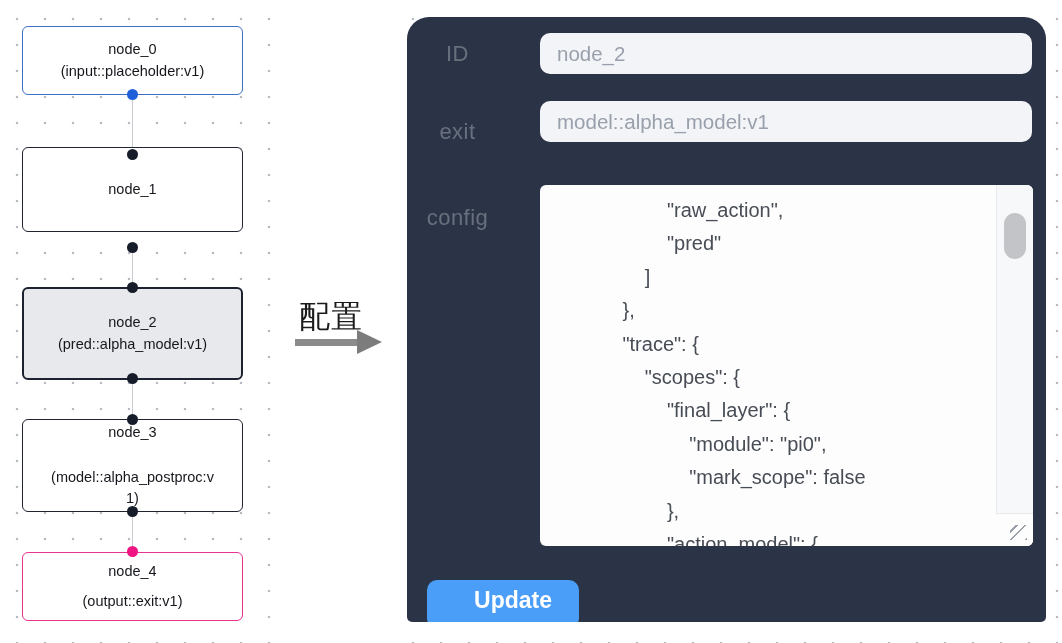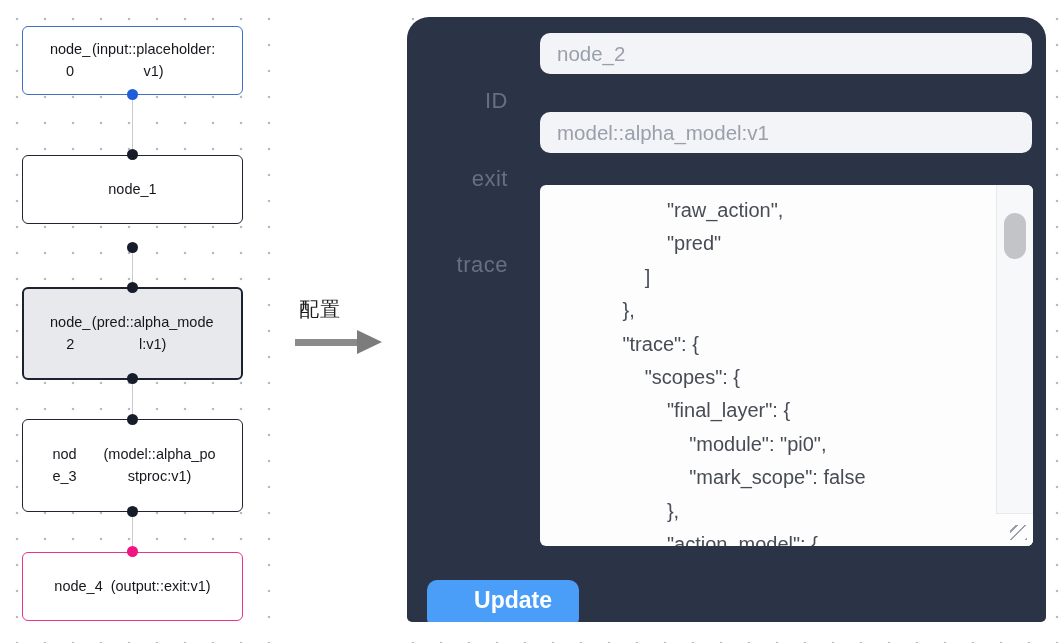--- a/index.html
+++ b/index.html
@@ -15,29 +15,29 @@
     background-size: 28px 26px;
     background-position: 3px 6px;
   }
   #canvas-left { left: 0; width: 282px; }
   #canvas-right { left: 396px; width: 666px; }
 
   
   .node {
     position: absolute; left: 22px; width: 221px;
     background: #ffffff; border-radius: 6px;
-    display: flex; justify-content: center; align-items: center;
+    display: flex; flex-direction: column; justify-content: center; align-items: center;
     text-align: center; padding: 8px 26px;
     font-size: 14.5px; line-height: 1.45; color: #16171d;
     overflow-wrap: anywhere; z-index: 3;
   }
   .node-title { font-size: 14.5px; }
   .node-sub { font-size: 14.5px; }
   #node-0 { top: 26px;  height: 69px; border: 1.6px solid #3f6ec5; }
-  #node-1 { top: 155px; height: 69px; border: 1.6px solid #20242f; gap: 24px; }
+  #node-1 { top: 147px; height: 85px; border: 1.6px solid #20242f; gap: 24px; }
   #node-2 { top: 287px; height: 93px; border: 2px solid #1d2230; background: #e8e9ec; }
   #node-3 { top: 419px; height: 93px; border: 1.6px solid #20242f; gap: 23px; }
   #node-4 { top: 552px; height: 69px; border: 1.6px solid #e8338f; gap: 8px; }
 
   .edge {
     position: absolute; left: 131.5px; width: 1.6px;
     background: #c9cbd1; z-index: 2;
   }
   #edge-0 { top: 94px;  height: 62px; }
   #edge-1 { top: 247px; height: 41px; }
@@ -53,55 +53,55 @@
   #handle-n1-src { top: 242px; }
   #handle-n2-tgt { top: 282px; }
   #handle-n2-src { top: 373px; }
   #handle-n3-tgt { top: 414px; }
   #handle-n3-src { top: 506px; }
   #handle-n4-tgt { top: 546px; background: #f01583; }
 
   
   #annotation-label {
     position: absolute; left: 299px; top: 296px;
-    font-size: 20px; font-weight: 500; color: #1b1b1b; letter-spacing: 1px;
+    font-size: 31px; font-weight: 500; color: #1b1b1b; letter-spacing: 1px;
     z-index: 5;
   }
   #annotation-arrow-shaft {
     position: absolute; left: 295px; top: 339px; width: 64px; height: 7px;
     background: #8b8b8b; z-index: 5;
   }
   #annotation-arrow-head {
     position: absolute; left: 357px; top: 330px; width: 0; height: 0;
     border-top: 12.5px solid transparent; border-bottom: 12.5px solid transparent;
     border-left: 25px solid #7c7c7c; z-index: 5;
   }
 
   
   #config-panel {
     position: absolute; left: 407px; top: 17px; width: 639px; height: 605px;
     background: #2b3447; border-radius: 22px 22px 5px 5px;
     overflow: hidden; z-index: 6;
   }
   .field-label {
-    position: absolute; left: 0; width: 101px; text-align: right;
-    font-size: 22px; color: #68707e; letter-spacing: 0.5px; margin-top: 47px;
+    position: absolute; left: 0; width: 101px; text-align: center;
+    font-size: 22px; color: #68707e; letter-spacing: 0.5px;
   }
   #label-id    { top: 24px; }
   #label-type  { top: 102px; }
   #label-config{ top: 188px; }
   .panel-input {
     position: absolute; left: 133px; width: 492px; height: 41px;
     border: none; outline: none; border-radius: 10px;
     background: #f2f4f8; color: #99a0ab;
     font-size: 20.5px; padding: 0 17px;
     font-family: "Liberation Sans", "DejaVu Sans", sans-serif;
   }
   #input-id   { top: 16px; }
-  #input-type { top: 95px; }
+  #input-type { top: 84px; }
 
   #config-box {
     position: absolute; left: 133px; top: 168px; width: 493px; height: 361px;
     background: #fdfdfe; border-radius: 6px;
   }
   #config-text {
     position: absolute; left: 0; top: 0; right: 37px; bottom: 0;
     margin: 0; padding: 9px 0 0 38px;
     font-family: "Liberation Sans", "DejaVu Sans", sans-serif;
     font-size: 20px; line-height: 33.4px; color: #474c55;
@@ -183,21 +183,21 @@
 
   <div id="canvas-right" class="dots"></div>
 
   <div id="config-panel">
     <div class="field-label" id="label-id">ID</div>
     <input class="panel-input" id="input-id" type="text" value="node_2" style="">
 
     <div class="field-label" id="label-type">exit</div>
     <input class="panel-input" id="input-type" type="text" value="model::alpha_model:v1" style="">
 
-    <div class="field-label" id="label-config">trace</div>
+    <div class="field-label" id="label-config">config</div>
     <div id="config-box">
       <pre id="config-text">                "raw_action",
                 "pred"
             ]
         },
         "trace": {
             "scopes": {
                 "final_layer": {
                     "module": "pi0",
                     "mark_scope": false

